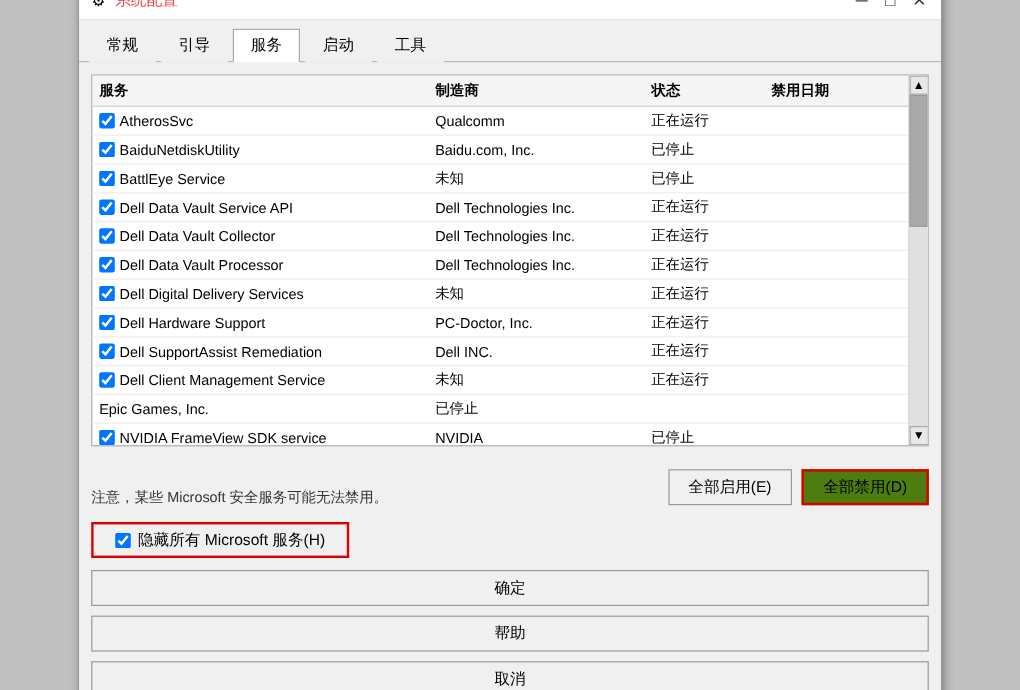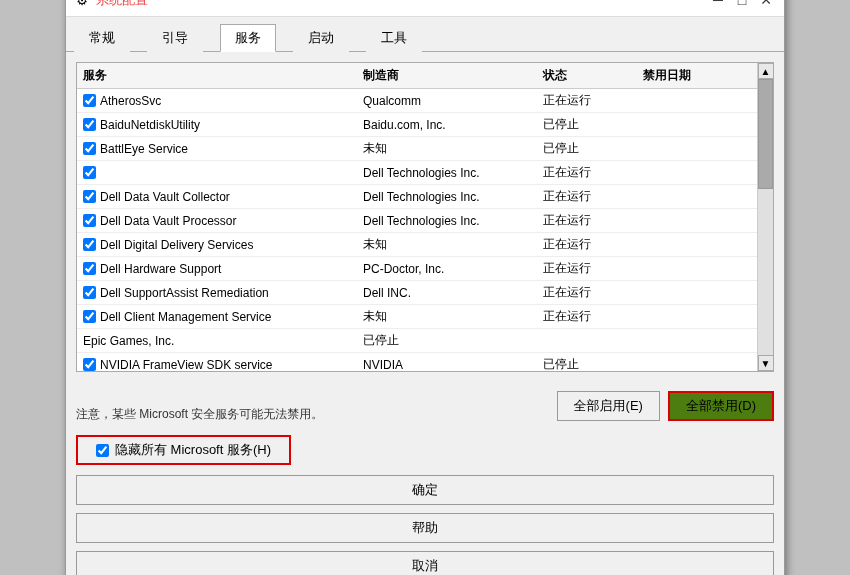--- a/index.html
+++ b/index.html
@@ -56,21 +56,21 @@
       justify-content: center;
       cursor: pointer;
       font-size: 14px;
       color: #333;
     }
 
     .tabs {
       display: flex;
       background: #f0f0f0;
       padding: 6px 8px 0;
-      gap: 17px;
+      gap: 4px;
       border-bottom: 1px solid #aaa;
     }
     .tab {
       padding: 4px 14px;
       cursor: pointer;
       border: 1px solid transparent;
       background: #f0f0f0;
       font-size: 13px;
       position: relative;
       top: 1px;
@@ -284,20 +284,21 @@
         <input type="checkbox" checked="" style="">
         <span>BattlEye Service</span>
       </div>
       <div class="cell">未知</div>
       <div class="cell">已停止</div>
       <div class="cell"></div>
     </div>
             <div class="table-row">
       <div class="checkbox-cell cell">
         <input type="checkbox" checked="" style="">
+        <span>Dell Data Vault Service API</span>
       </div>
       <div class="cell">Dell Technologies Inc.</div>
       <div class="cell">正在运行</div>
       <div class="cell"></div>
     </div>
             <div class="table-row">
       <div class="checkbox-cell cell">
         <input type="checkbox" checked="" style="">
         <span>Dell Data Vault Collector</span>
       </div>

